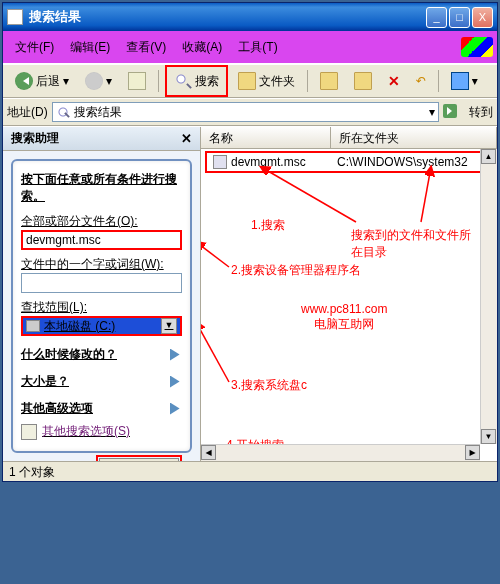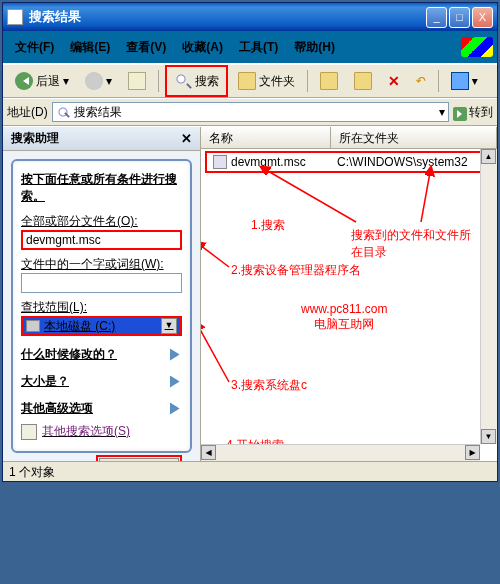--- a/index.html
+++ b/index.html
@@ -3,40 +3,40 @@
 <meta charset="utf-8">
 <style>
 * { margin: 0; padding: 0; box-sizing: border-box; font-family: "Microsoft YaHei", "SimSun", Tahoma, sans-serif; }
 body { width: 500px; height: 584px; background: #3b6392; overflow: hidden; }
 .window { background: #ece9d8; width: 496px; height: 480px; margin: 2px; border: 1px solid #0a246a; display: flex; flex-direction: column; }
 .titlebar { background: linear-gradient(to bottom, #0a5bc4, #3c8cde 15%, #0a5bc4 80%, #003399); height: 28px; display: flex; align-items: center; padding: 0 4px; color: #fff; }
 .titlebar-icon { width: 16px; height: 16px; background: #fff; margin-right: 6px; border: 1px solid #999; }
 .titlebar-text { font-size: 13px; font-weight: bold; flex: 1; }
 .win-btn { width: 21px; height: 21px; background: linear-gradient(#f0b0a0, #e07060); border: 1px solid #fff; border-radius: 3px; margin-left: 2px; color: #fff; font-size: 11px; text-align: center; line-height: 18px; cursor: pointer; }
 .win-btn.min, .win-btn.max { background: linear-gradient(#6fa8e8, #3b6ec8); }
-.menubar { height: 24px; display: flex; align-items: center; padding: 16px 4px; background: #0369a1; border-bottom: 1px solid #fff; font-weight: bold; }
+.menubar { height: 24px; display: flex; align-items: center; padding: 16px 4px; background: #d946ef; border-bottom: 1px solid #fff; }
 .menu-item { font-size: 12px; padding: 2px 8px; cursor: pointer; }
 .winlogo { width: 32px; height: 20px; margin-left: auto; background: linear-gradient(135deg, #f00 25%, #0f0 25% 50%, #00f 50% 75%, #ff0 75%); border-radius: 3px; }
 .toolbar { height: 34px; display: flex; align-items: center; padding: 0 6px; gap: 4px; background: #ece9d8; border-top: 1px solid #fff; border-bottom: 1px solid #aca899; }
 .tb-btn { display: flex; align-items: center; gap: 3px; padding: 3px 5px; border: 1px solid transparent; border-radius: 3px; cursor: pointer; font-size: 12px; }
 .tb-icon { width: 18px; height: 18px; display: inline-block; }
 .back-icon { background: radial-gradient(circle, #5a9e5a 60%, #3a7e3a); border-radius: 50%; position: relative; }
 .back-icon::after { content: ""; position: absolute; left: 4px; top: 5px; border: 4px solid transparent; border-right: 6px solid #fff; }
 .fwd-icon { background: radial-gradient(circle, #ccc 60%, #aaa); border-radius: 50%; }
 .up-icon { background: #f0f0d0; border: 1px solid #aa8; position: relative; }
 .search-icon { background: radial-gradient(circle at 7px 7px, #fff 3px, #88c 4px, transparent 5px); position: relative; }
 .search-icon::after { content: ""; position: absolute; width: 2px; height: 6px; background: #668; right: 2px; bottom: 1px; transform: rotate(-45deg); }
 .folder-icon { background: #f0d880; border: 1px solid #c0a050; border-radius: 1px; }
 .red-x { color: #d00; font-weight: bold; font-size: 14px; }
 .search-box { border: 2px solid #f00; padding: 1px; }
 .sep { width: 1px; height: 22px; background: #aca899; margin: 0 2px; }
 .addressbar { height: 28px; display: flex; align-items: center; padding: 0 4px; gap: 4px; border-top: 1px solid #fff; border-bottom: 1px solid #aca899; }
 .addr-label { font-size: 12px; }
 .addr-input { flex: 1; height: 20px; border: 1px solid #7f9db9; background: #fff; display: flex; align-items: center; padding: 0 3px; gap: 4px; font-size: 12px; }
-.addr-go { font-size: 12px; display: flex; align-items: flex-end; gap: 2px; cursor: pointer; }
+.addr-go { font-size: 12px; display: flex; align-items: flex-start; gap: 12px; cursor: pointer; }
 .go-icon { width: 14px; height: 14px; background: #5a9e5a; border-radius: 2px; position: relative; }
 .go-icon::after { content: ""; position: absolute; left: 4px; top: 3px; border: 4px solid transparent; border-left: 5px solid #fff; }
 .content { flex: 1; display: flex; border-top: 1px solid #fff; overflow: hidden; }
 .panel { width: 198px; background: #eef3fa; border-right: 1px solid #aca899; display: flex; flex-direction: column; }
 .panel-header { height: 24px; background: linear-gradient(#e8f0f8, #d0dce8); display: flex; align-items: center; padding: 0 8px; font-size: 12px; font-weight: bold; border-bottom: 1px solid #aca899; }
 .panel-close { margin-left: auto; cursor: pointer; font-size: 13px; }
 .panel-body { flex: 1; padding: 8px; overflow: hidden; }
 .panel-inner { background: #fff; border: 2px solid #7090c0; border-radius: 6px; padding: 10px 8px; height: 100%; box-shadow: inset 0 0 4px rgba(0,0,0,0.1); text-decoration: underline; }
 .prompt { font-size: 12px; font-weight: bold; margin-bottom: 8px; }
 .field-label { font-size: 12px; margin-top: 6px; }
@@ -79,21 +79,20 @@
     <div class="win-btn max">□</div>
     <div class="win-btn">X</div>
   </div>
 
   <div class="menubar">
     <div class="menu-item">文件(F)</div>
     <div class="menu-item">编辑(E)</div>
     <div class="menu-item">查看(V)</div>
     <div class="menu-item">收藏(A)</div>
     <div class="menu-item">工具(T)</div>
-    <div class="menu-item">帮助(H)</div>
     <div class="winlogo"></div>
   </div>
 
   <div class="toolbar">
     <div class="tb-btn">
       <span class="tb-icon back-icon"></span>
       <span>后退</span>
       <span>▾</span>
     </div>
     <div class="tb-btn">

